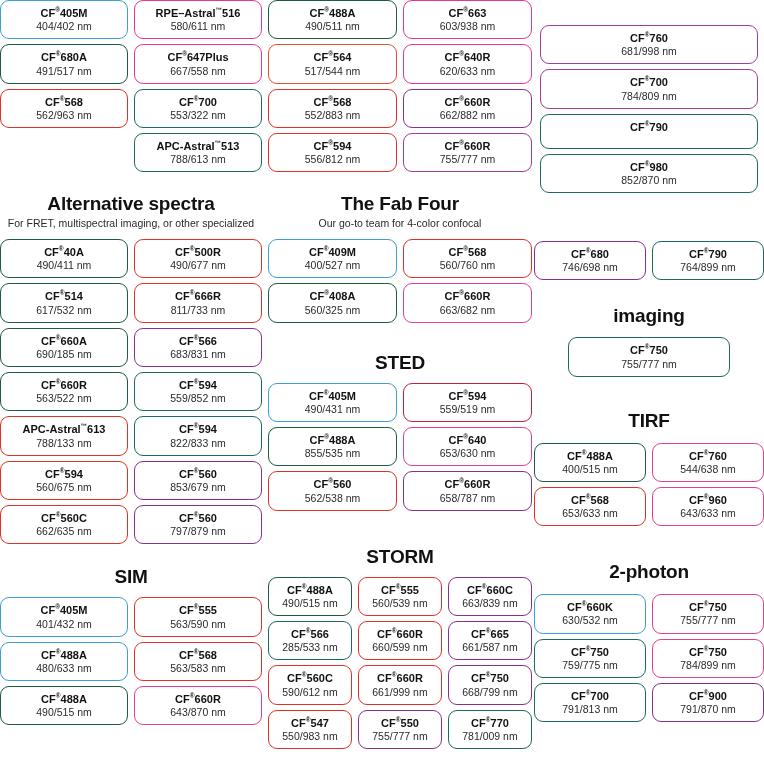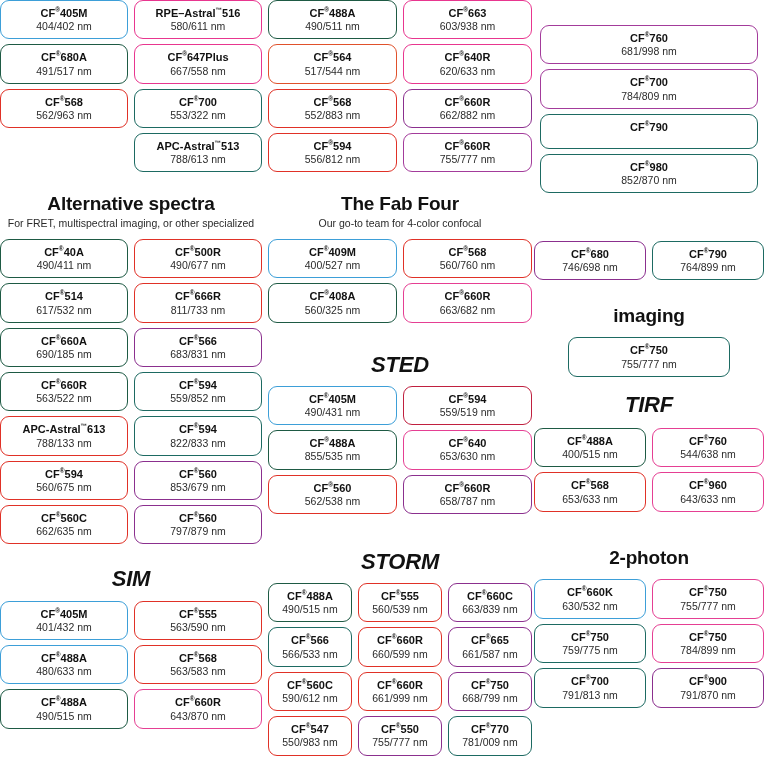--- a/index.html
+++ b/index.html
@@ -36,21 +36,21 @@
   .section { margin: 0 0 0 0; }
 
   .sec-title {
     text-align: center;
     font-weight: bold;
     color: #111111;
     letter-spacing: -0.2px;
     line-height: 1.1;
   }
   .sec-title.big  { font-size: 19px; }
-  .sec-title.mid  { font-size: 22px; font-style: italic; }
+  .sec-title.mid  { font-size: 19px; }
   .sec-sub {
     text-align: center;
     font-size: 10.5px;
     color: #2a2a2a;
     margin-top: 2px;
     line-height: 1.2;
   }
 
   
   .chips {
@@ -342,21 +342,21 @@
           <div class="chip b-red">
             <div class="name">CF<span class="reg">®</span>555</div>
             <div class="spec">560/539 nm</div>
           </div>
           <div class="chip b-purple">
             <div class="name">CF<span class="reg">®</span>660C</div>
             <div class="spec">663/839 nm</div>
           </div>
           <div class="chip b-teal">
             <div class="name">CF<span class="reg">®</span>566</div>
-            <div class="spec">566/533 nm</div>
+            <div class="spec">285/533 nm</div>
           </div>
           <div class="chip b-red">
             <div class="name">CF<span class="reg">®</span>660R</div>
             <div class="spec">660/599 nm</div>
           </div>
           <div class="chip b-purple">
             <div class="name">CF<span class="reg">®</span>665</div>
             <div class="spec">661/587 nm</div>
           </div>
           <div class="chip b-red">
@@ -426,21 +426,21 @@
     <div class="section" style="margin-top:26px;">
       <div class="sec-title big">imaging</div>
       <div class="chips g1" style="margin-top:10px; padding:0 34px;">
           <div class="chip b-teal">
             <div class="name">CF<span class="reg">®</span>750</div>
             <div class="spec">755/777 nm</div>
           </div>
         </div>
     </div>
 
-    <div class="section" style="margin-top:16px;">
+    <div class="section" style="margin-top:34px;">
       <div class="sec-title mid">TIRF</div>
       <div class="chips g2" style="margin-top:11px;">
           <div class="chip b-green">
             <div class="name">CF<span class="reg">®</span>488A</div>
             <div class="spec">400/515 nm</div>
           </div>
           <div class="chip b-pink">
             <div class="name">CF<span class="reg">®</span>760</div>
             <div class="spec">544/638 nm</div>
           </div>

